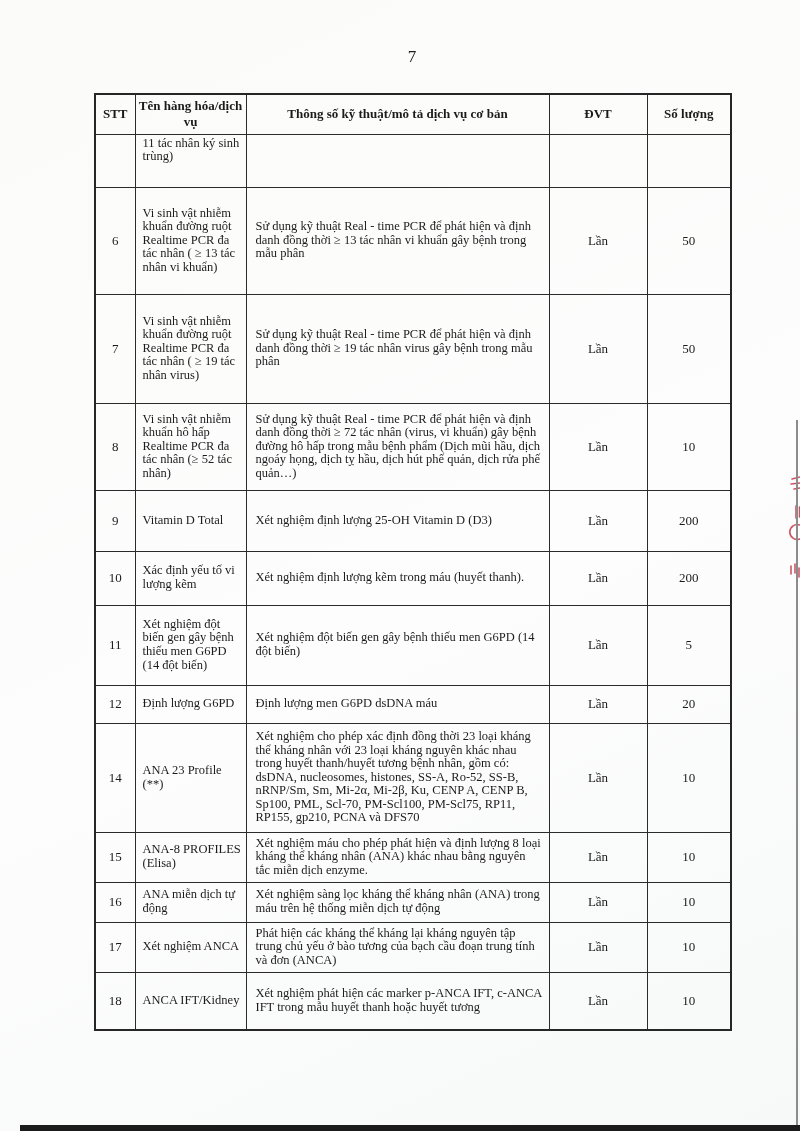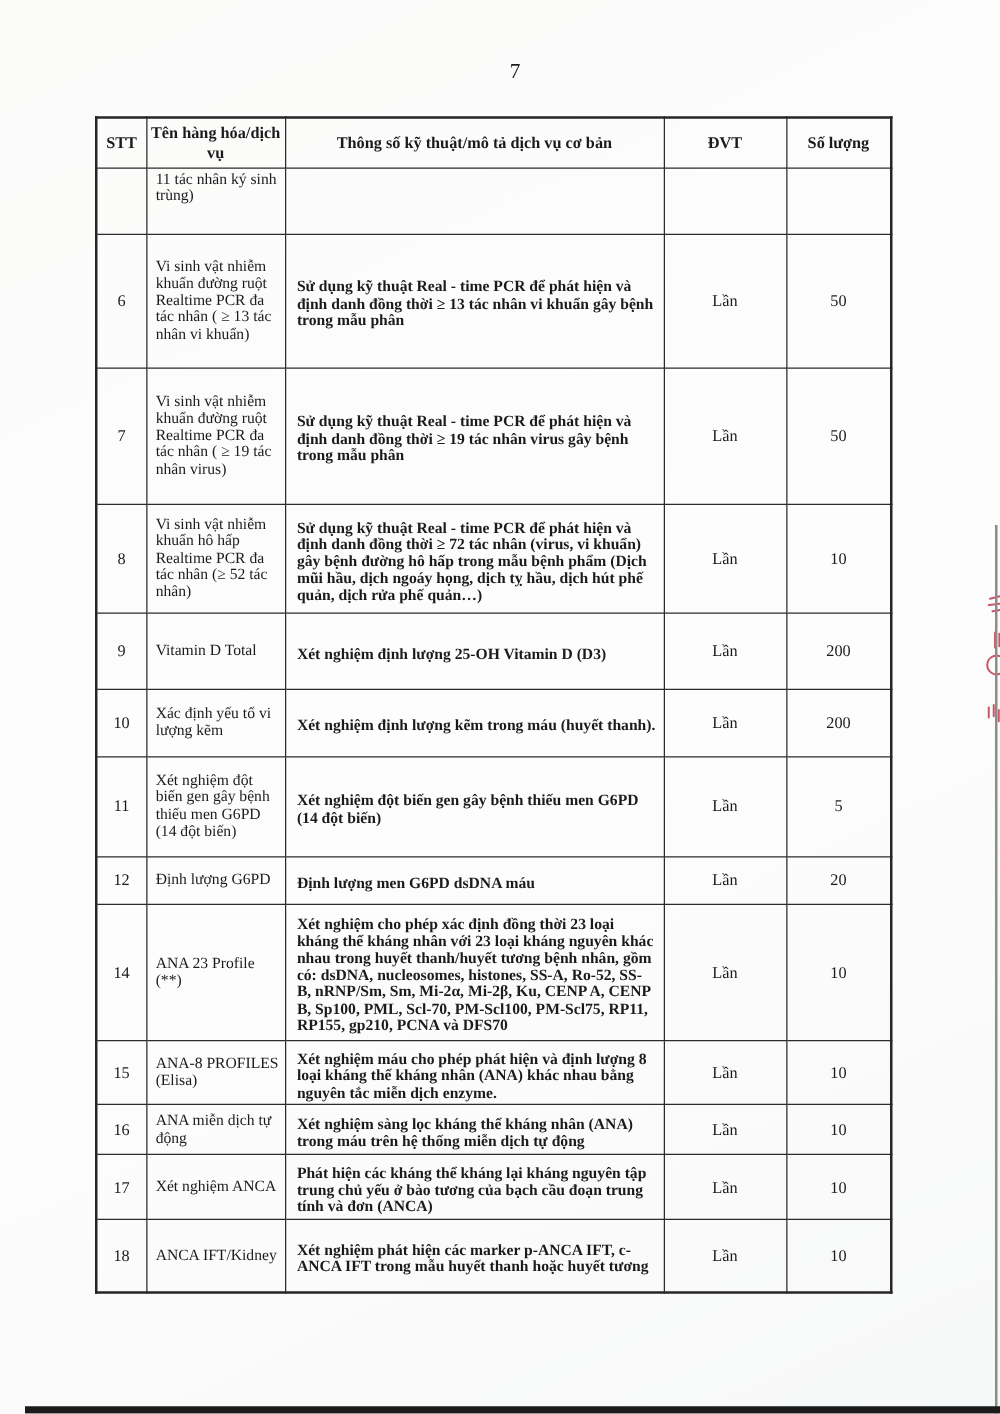--- a/index.html
+++ b/index.html
@@ -10,39 +10,39 @@
   }
   .page{
     position:relative;width:800px;height:1131px;overflow:hidden;
     background:linear-gradient(155deg,#fbfbfa 0%,#fdfdfd 55%,#f7f8f8 100%);
   }
   .page-number{
     position:absolute;top:47px;left:0;width:824px;
     text-align:center;font-size:17px;color:#1c1c1c;
   }
   table.doc-table{
-    position:absolute;left:76px;top:93px;width:636px;
+    position:absolute;left:94px;top:93px;width:636px;
     border-collapse:collapse;table-layout:fixed;
     color:#1b1b1b;border:2px solid #262626;
   }
   .doc-table th,.doc-table td{
     border:1px solid #2b2b2b;overflow:hidden;
   }
   .doc-table thead th{
     font-weight:bold;font-size:13px;line-height:1.25;
     text-align:center;vertical-align:middle;padding:3px 2px;height:37px;
     box-sizing:border-box;
   }
   .doc-table td{
     vertical-align:middle;font-size:12.5px;line-height:13.6px;
     padding:1px 4px;box-sizing:border-box;
   }
   td.c-stt,td.c-dvt,td.c-qty{text-align:center;font-size:13px;}
   td.c-name{padding:2px 3px 2px 7px;}
-  td.c-desc{padding:8px 6px 2px 9px;font-weight:bold;}
+  td.c-desc{padding:2px 6px 2px 9px;}
   tr.row-top td{vertical-align:top;padding-top:2px;}
   .red-marks{position:absolute;left:780px;top:465px;width:20px;height:150px;}
   .scan-line-right{
     position:absolute;left:796px;top:420px;width:2px;height:711px;
     background:#8c8c8c;
   }
   .scan-bar-bottom{
     position:absolute;left:20px;top:1125px;width:780px;height:6px;
     background:#1b1b1b;
   }

